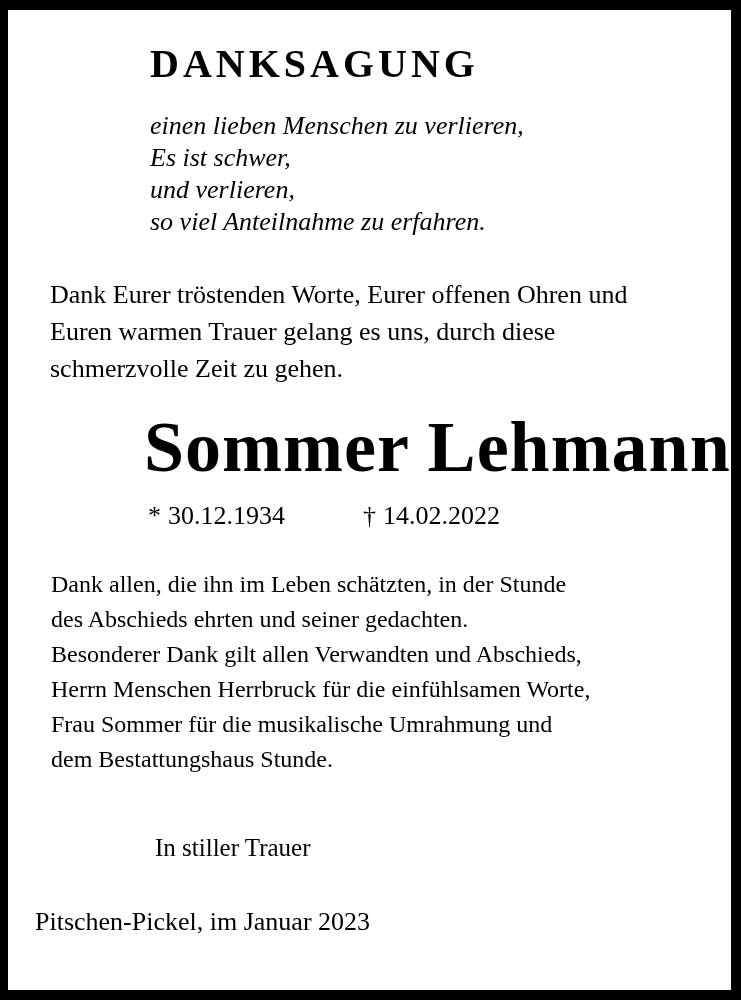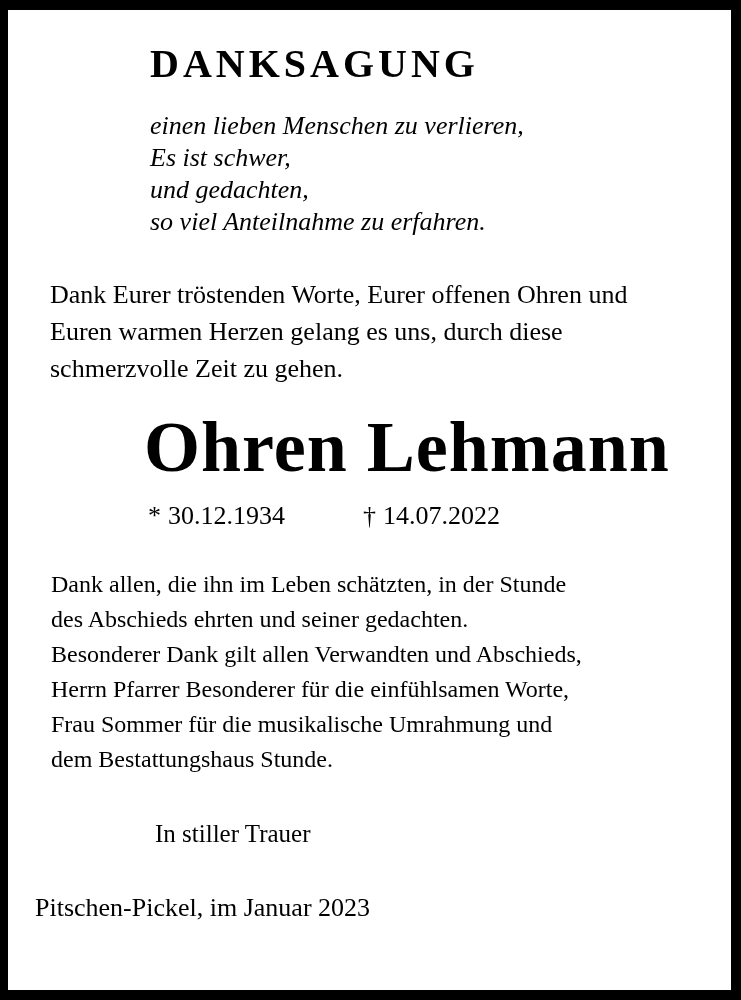--- a/index.html
+++ b/index.html
@@ -55,21 +55,21 @@
   }
   .date-group { display: flex; align-items: baseline; }
   .date-symbol { margin-right: 7px; }
   .death-group { margin-left: 78px; }
   .para-detail {
     margin: 36px 0 0 43px;
     font-size: 24px;
     line-height: 35px;
   }
   .signature {
-    margin: 41px 0 0 147px;
+    margin: 55px 0 0 147px;
     font-size: 25px;
     line-height: 32px;
   }
   .signature .family-line {
     font-size: 26px;
     font-weight: bold;
   }
   .place-date {
     margin: 42px 0 0 27px;
     font-size: 26px;
@@ -79,48 +79,48 @@
 </head>
 <body>
 
 <div class="page">
 
   <div class="notice-title">DANKSAGUNG</div>
 
   <div class="poem">
     <div>einen lieben Menschen zu verlieren,</div>
     <div>Es ist schwer,</div>
-    <div>und gedachten,</div>
+    <div>und verlieren,</div>
     <div>so viel Anteilnahme zu erfahren.</div>
   </div>
 
   <div class="para-intro">
     <div>Dank Eurer tröstenden Worte, Eurer offenen Ohren und</div>
-    <div>Euren warmen Herzen gelang es uns, durch diese</div>
+    <div>Euren warmen Trauer gelang es uns, durch diese</div>
     <div>schmerzvolle Zeit zu gehen.</div>
   </div>
 
-  <div class="deceased-name">Ohren Lehmann</div>
+  <div class="deceased-name">Sommer Lehmann</div>
 
   <div class="life-dates">
     <div class="date-group">
       <span class="date-symbol">*</span>
       <span>30.12.1934</span>
     </div>
     <div class="date-group death-group">
       <span class="date-symbol">†</span>
-      <span>14.07.2022</span>
+      <span>14.02.2022</span>
     </div>
   </div>
 
   <div class="para-detail">
     <div>Dank allen, die ihn im Leben schätzten, in der Stunde</div>
     <div>des Abschieds ehrten und seiner gedachten.</div>
     <div>Besonderer Dank gilt allen Verwandten und Abschieds,</div>
-    <div>Herrn Pfarrer Besonderer für die einfühlsamen Worte,</div>
+    <div>Herrn Menschen Herrbruck für die einfühlsamen Worte,</div>
     <div>Frau Sommer für die musikalische Umrahmung und</div>
     <div>dem Bestattungshaus Stunde.</div>
   </div>
 
   <div class="signature">
     <div>In stiller Trauer</div>
   </div>
 
   <div class="place-date">Pitschen-Pickel, im Januar 2023</div>
 

